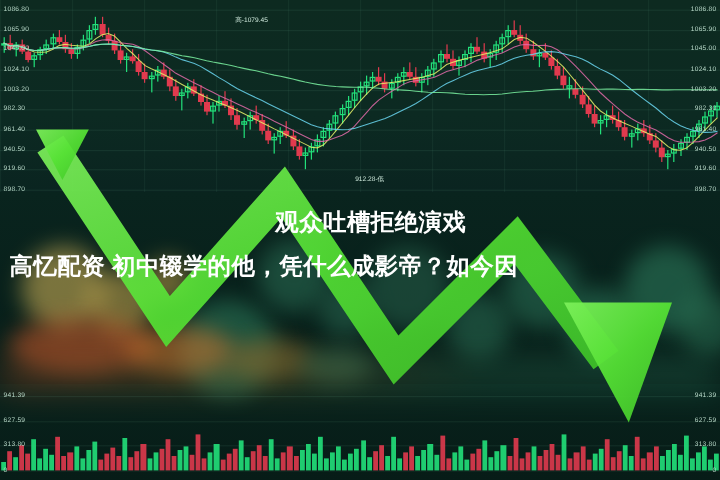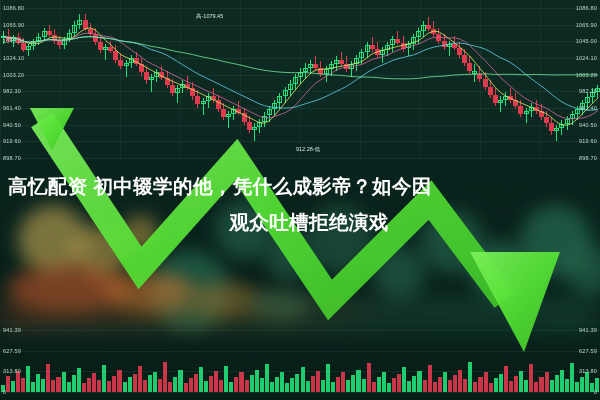--- a/index.html
+++ b/index.html
@@ -756,17 +756,17 @@
       </defs>
       <g fill="none" stroke="url(#agrad)" stroke-width="26" stroke-linejoin="miter" stroke-linecap="butt" opacity="0.92">
         <polyline points="42,120 140,268 236,160 330,300 430,200 505,300"></polyline>
       </g>
       <polygon points="470,252 560,252 524,352" fill="url(#agrad)" opacity="0.94"></polygon>
       <polygon points="30,108 74,108 52,150" fill="url(#agrad)" opacity="0.94"></polygon>
     </svg>
   </div>
 
   <div class="headline">
+    <span class="ln ln2">观众吐槽拒绝演戏</span>
     <span class="ln ln1">高忆配资 初中辍学的他，凭什么成影帝？如今因</span>
-    <span class="ln ln2">观众吐槽拒绝演戏</span>
   </div>
 
 </div>
 
 </body></html>

